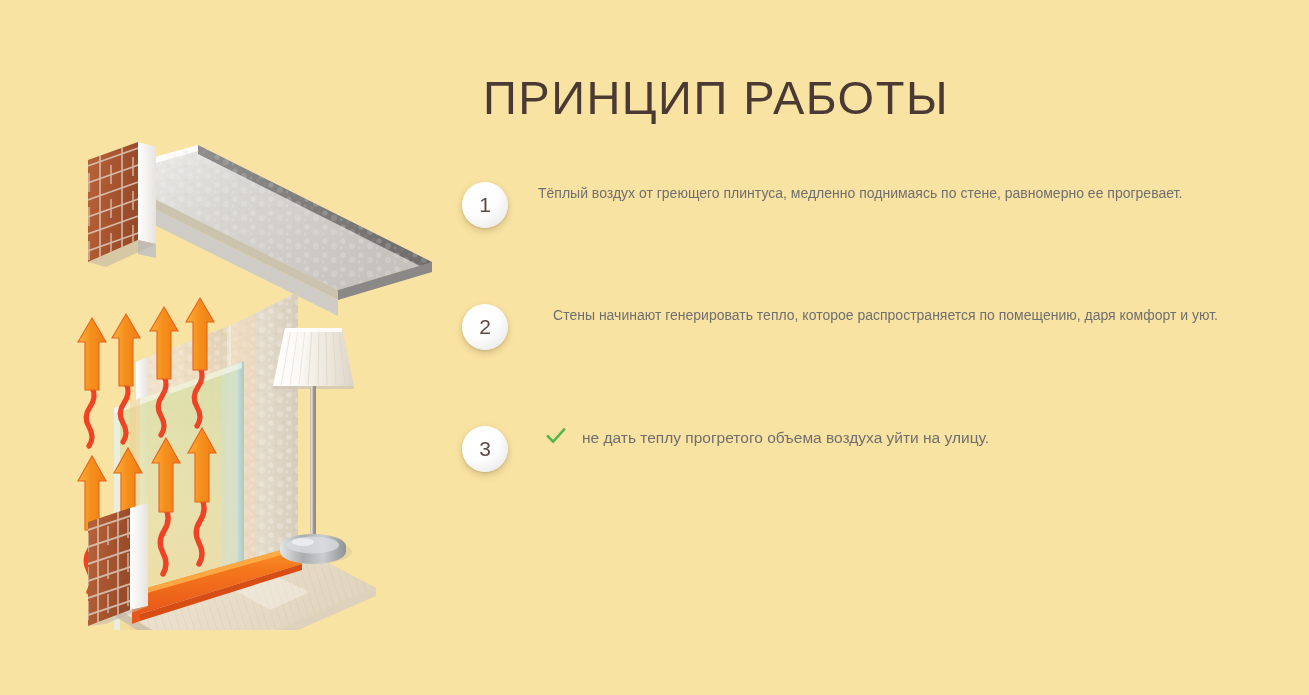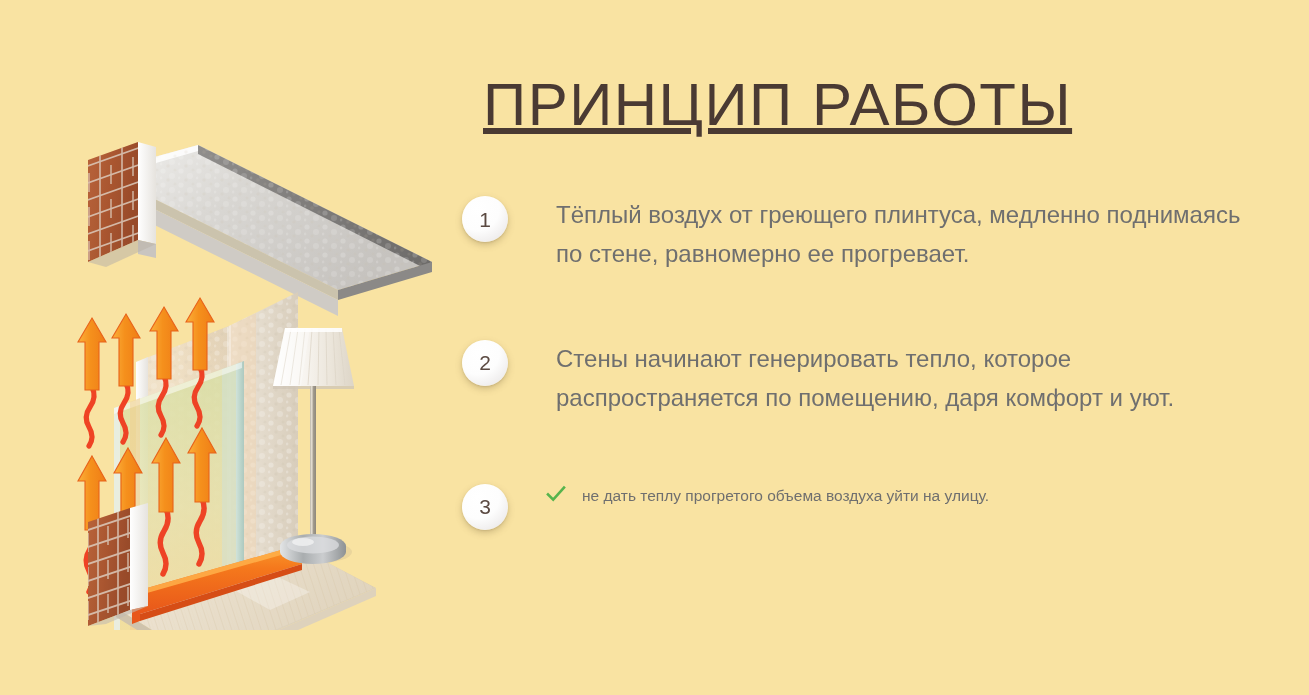--- a/index.html
+++ b/index.html
@@ -35,29 +35,28 @@
 
   
   .content {
     position: absolute;
     left: 462px;
     top: 72px;
     width: 800px;
   }
 
   .page-title {
-    font-size: 60px;
+    font-size: 47px;
     font-weight: 300;
     letter-spacing: 1.5px;
     color: #4a3a33;
     margin: 0 0 58px 0;
     padding-left: 21px;
     line-height: 1.1;
     white-space: nowrap;
-    text-decoration: underline;
   }
 
   .steps { margin: 0; padding: 0; list-style: none; }
 
   .step {
     position: relative;
     display: block;
     min-height: 56px;
     padding-left: 76px;
     margin-bottom: 66px;
@@ -76,29 +75,29 @@
     display: flex;
     align-items: center;
     justify-content: center;
     font-size: 21px;
     font-weight: 400;
     color: #5b4a42;
     line-height: 1;
   }
 
   .step-text {
-    font-size: 24px;
+    font-size: 14px;
     line-height: 1.62;
     color: #6f6f6f;
     font-weight: 400;
-    margin: 18px;
+    margin: 0;
     max-width: 740px;
   }
   .step-text.w1 { max-width: 728px; }
-  .step-text.w2 { max-width: 680px; }
+  .step-text.w2 { max-width: 680px; text-align: right; }
   .step-text.w3 { max-width: 744px; }
 
   .sub-list {
     list-style: none;
     margin: 8px 0 0 0;
     padding: 0;
   }
   .sub-item {
     position: relative;
     padding-left: 44px;

